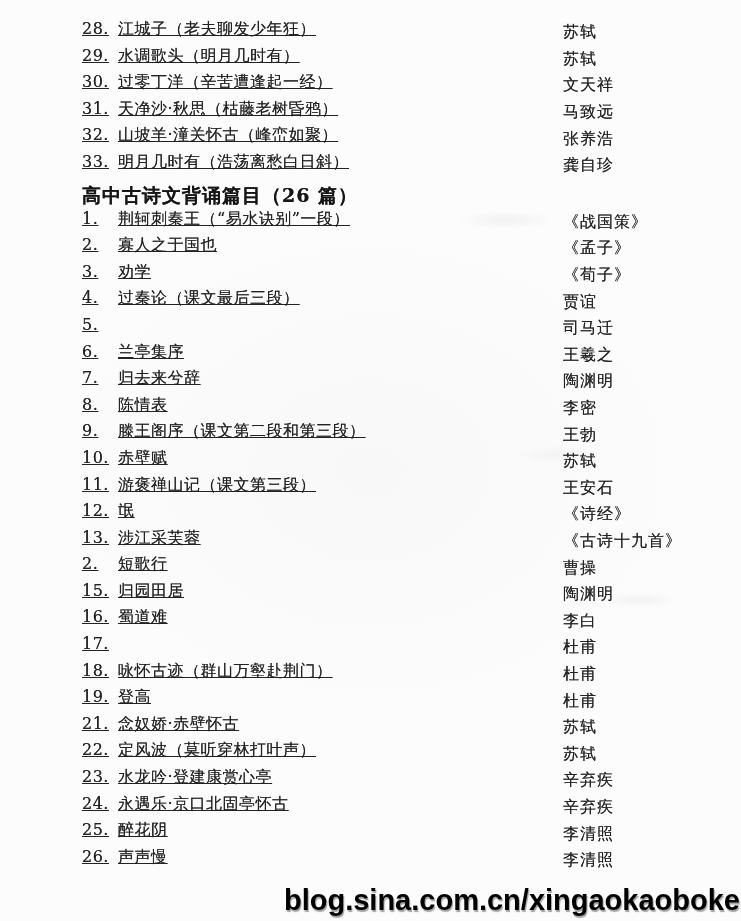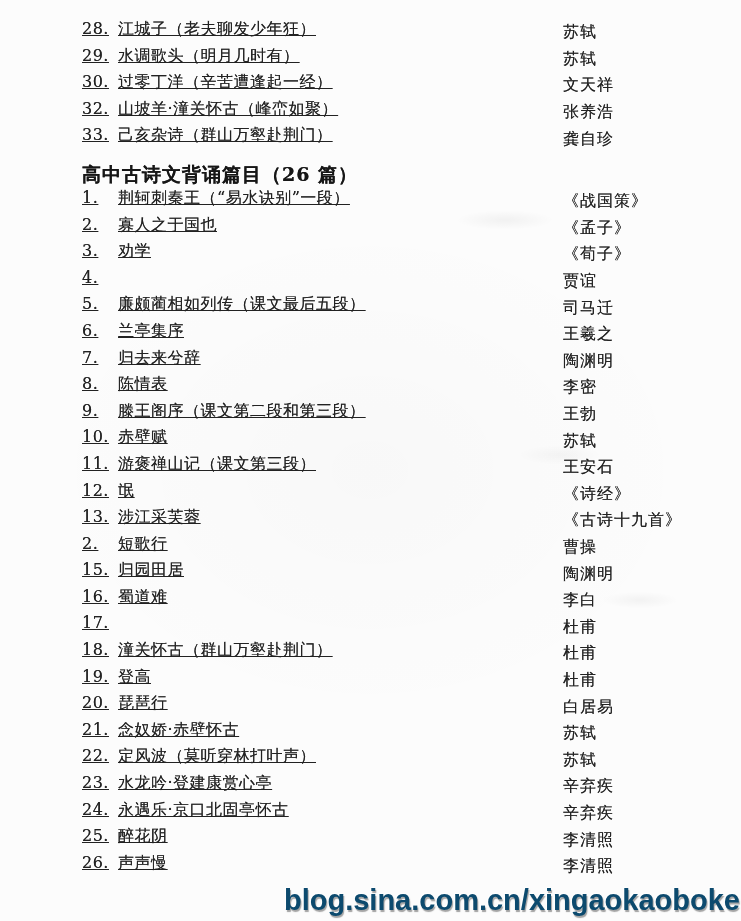--- a/index.html
+++ b/index.html
@@ -46,37 +46,37 @@
   }
   .author {
     position: absolute;
     left: 471px;
     top: 50%;
     transform: translateY(-50%);
     letter-spacing: 1px;
     margin-left: 10px;
   }
   .section-heading {
-    margin-top: 8px;
+    margin-top: 2px;
     height: 28px;
     line-height: 28px;
     font-size: 19px;
     font-weight: bold;
     letter-spacing: 1px;
     color: #161616;
     text-shadow: 0 0 0.6px rgba(0,0,0,0.8);
   }
   .watermark {
     position: absolute;
     right: 1px;
     bottom: 4px;
     font-family: "Liberation Sans", "DejaVu Sans", sans-serif;
     font-size: 29px;
     font-weight: bold;
-    color: #0c4a6e;
+    color: #000000;
     text-shadow: 1px 2px 1px rgba(90,90,90,0.55), -1px -1px 0 rgba(255,255,255,0.9);
     letter-spacing: 0px;
     z-index: 5;
     white-space: nowrap;
   }
 </style>
 </head>
 <body>
 
 <div class="content">
@@ -94,30 +94,35 @@
         <span class="title">水调歌头（明月几时有）</span>
         <span class="author">苏轼</span>
       </div>
 
       <div class="row">
         <span class="num">30.</span>
         <span class="title">过零丁洋（辛苦遭逢起一经）</span>
         <span class="author">文天祥</span>
       </div>
 
+      <div class="row">
+        <span class="num">31.</span>
+        <span class="title">天净沙·秋思（枯藤老树昏鸦）</span>
+        <span class="author">马致远</span>
+      </div>
 
       <div class="row">
         <span class="num">32.</span>
         <span class="title">山坡羊·潼关怀古（峰峦如聚）</span>
         <span class="author">张养浩</span>
       </div>
 
       <div class="row">
         <span class="num">33.</span>
-        <span class="title">己亥杂诗（群山万壑赴荆门）</span>
+        <span class="title">明月几时有（浩荡离愁白日斜）</span>
         <span class="author">龚自珍</span>
       </div>
     </div>
 
   <div class="section-heading">高中古诗文背诵篇目（26 篇）</div>
 
   <div class="list">
 
       <div class="row">
         <span class="num">1.</span>
@@ -132,26 +137,26 @@
       </div>
 
       <div class="row">
         <span class="num">3.</span>
         <span class="title">劝学</span>
         <span class="author">《荀子》</span>
       </div>
 
       <div class="row">
         <span class="num">4.</span>
+        <span class="title">过秦论（课文最后三段）</span>
         <span class="author">贾谊</span>
       </div>
 
       <div class="row">
         <span class="num">5.</span>
-        <span class="title">廉颇蔺相如列传（课文最后五段）</span>
         <span class="author">司马迁</span>
       </div>
 
       <div class="row">
         <span class="num">6.</span>
         <span class="title">兰亭集序</span>
         <span class="author">王羲之</span>
       </div>
 
       <div class="row">
@@ -214,35 +219,30 @@
         <span class="author">李白</span>
       </div>
 
       <div class="row">
         <span class="num">17.</span>
         <span class="author">杜甫</span>
       </div>
 
       <div class="row">
         <span class="num">18.</span>
-        <span class="title">潼关怀古（群山万壑赴荆门）</span>
+        <span class="title">咏怀古迹（群山万壑赴荆门）</span>
         <span class="author">杜甫</span>
       </div>
 
       <div class="row">
         <span class="num">19.</span>
         <span class="title">登高</span>
         <span class="author">杜甫</span>
       </div>
 
-      <div class="row">
-        <span class="num">20.</span>
-        <span class="title">琵琶行</span>
-        <span class="author">白居易</span>
-      </div>
 
       <div class="row">
         <span class="num">21.</span>
         <span class="title">念奴娇·赤壁怀古</span>
         <span class="author">苏轼</span>
       </div>
 
       <div class="row">
         <span class="num">22.</span>
         <span class="title">定风波（莫听穿林打叶声）</span>

